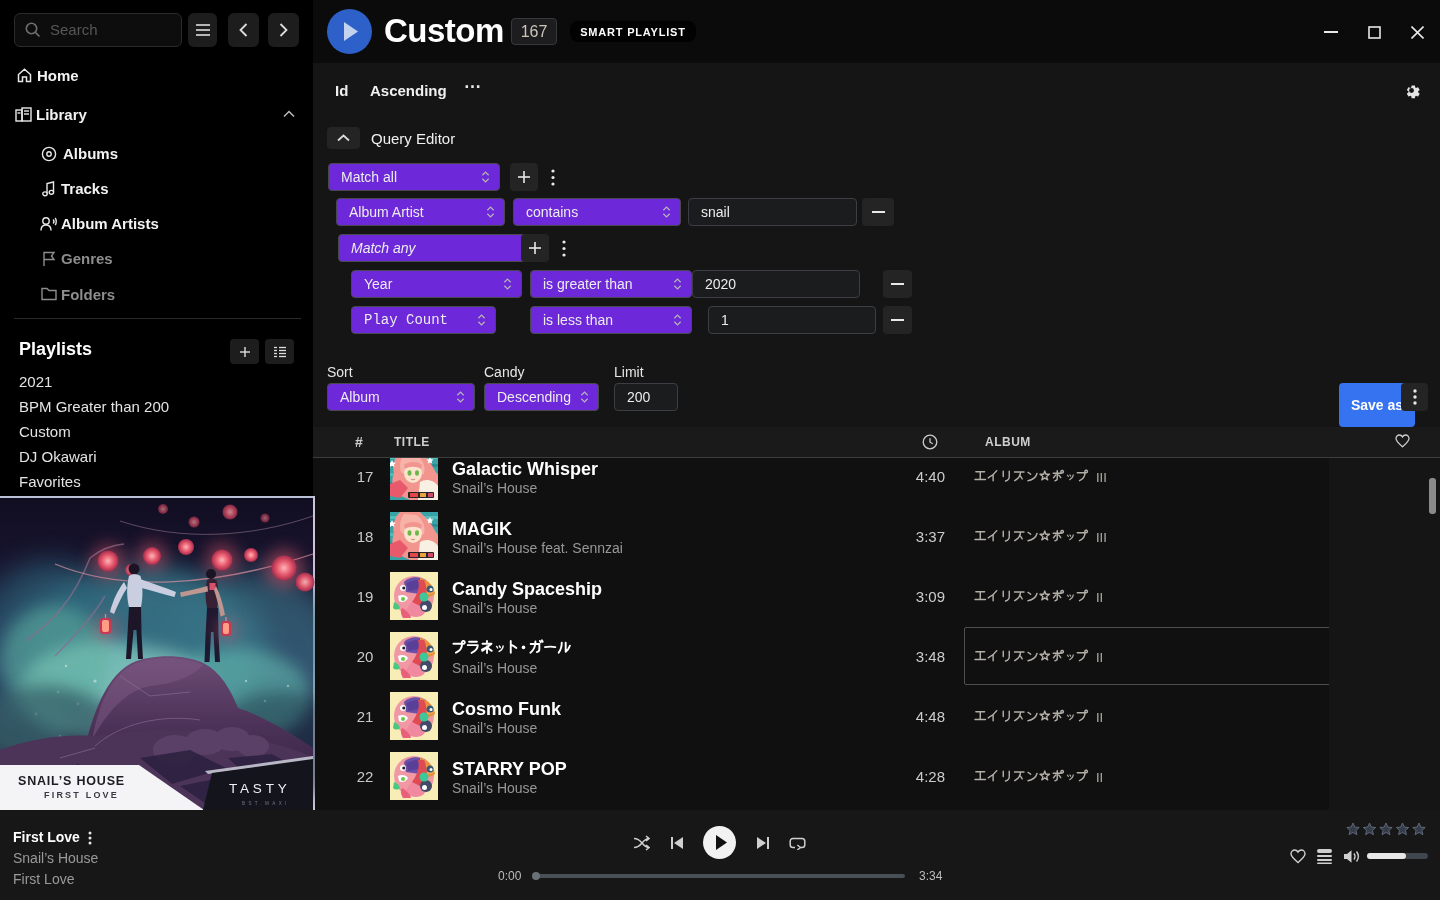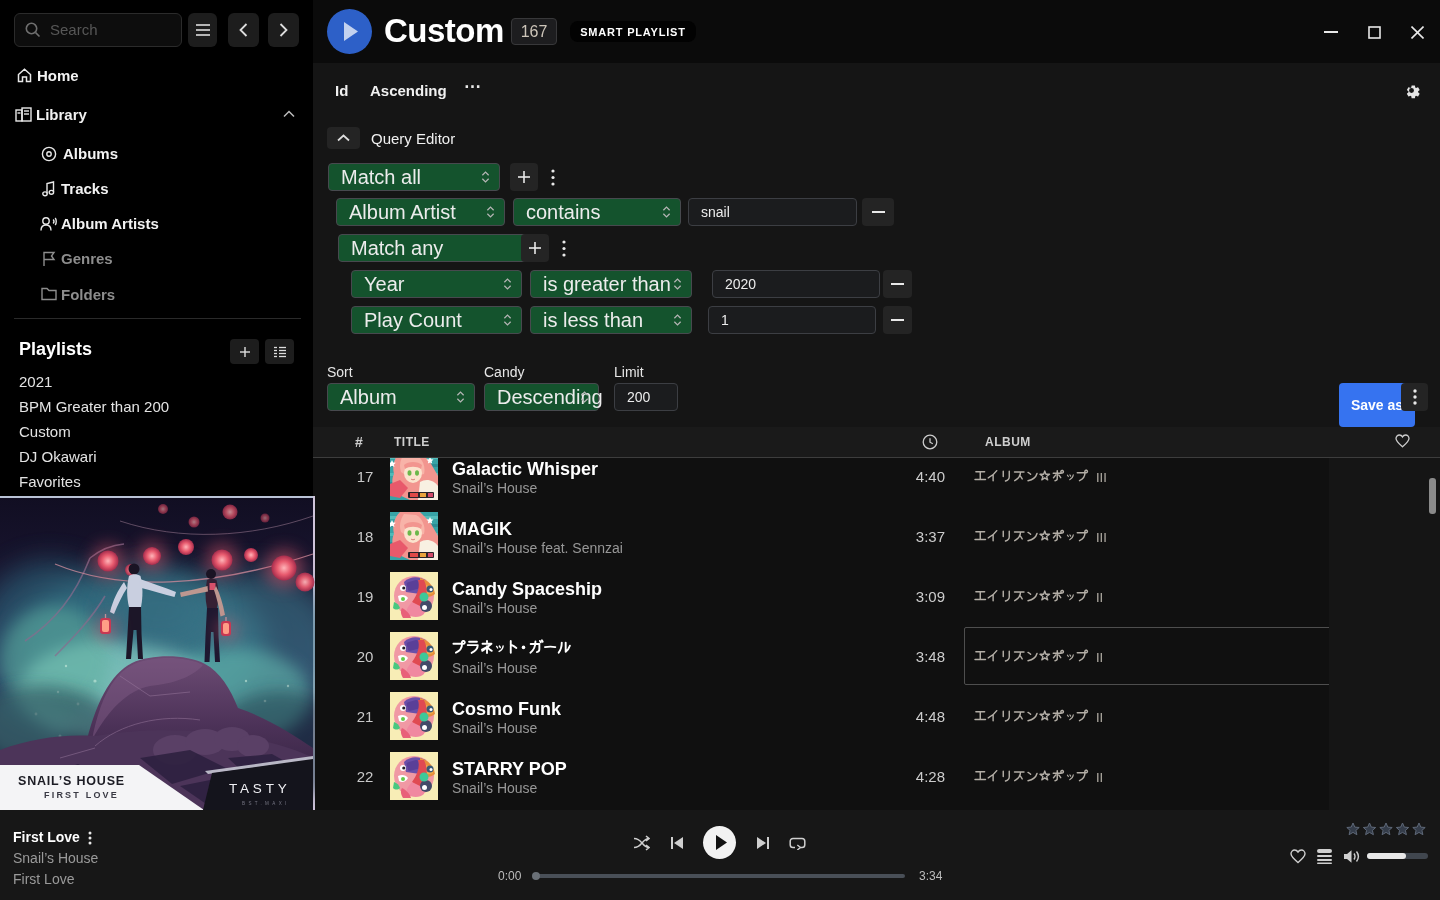--- a/index.html
+++ b/index.html
@@ -12,21 +12,21 @@
 .searchbox { left:14px; top:13px; width:168px; height:34px; background:#0d0d0d; border:1px solid #2b2b2b; border-radius:6px; }
 .sq-btn { background:#1d1d1d; border-radius:6px; display:flex; align-items:center; justify-content:center; }
 .navlbl { color:#f2f2f2; font-weight:bold; font-size:15px; }
 .navdim { color:#8d8d8d; font-weight:bold; font-size:15px; }
 .plitem { color:#e3e3e3; font-size:15px; }
 
 
 #topband { left:313px; top:0; width:1127px; height:63px; background:#0b0b0b; }
 #mainbg { left:313px; top:63px; width:1127px; height:747px; background:#151515; }
 
-.sel { background:#14532d; border:1px solid #47494e; border-radius:4px; color:#ececec; font-size:20px; display:flex; align-items:center; padding:0 12px; }
+.sel { background:#6d28d9; border:1px solid #47494e; border-radius:4px; color:#ececec; font-size:14px; display:flex; align-items:center; padding:0 12px; }
 .inp { background:#1b1c1e; border:1px solid #3c3e43; border-radius:4px; color:#ececec; font-size:14px; display:flex; align-items:center; padding:0 12px; }
 .qbtn { background:#242424; border-radius:4px; display:flex; align-items:center; justify-content:center; }
 .updown { position:absolute; right:9px; top:50%; transform:translateY(-50%); }
 .lab { color:#e6e6e6; font-size:14px; }
 
 
 #thead { left:313px; top:427px; width:1127px; height:31px; background:#1a1a1a; border-bottom:1px solid #3d3d3d; }
 .rownum { color:#c9c9c9; font-size:15px; }
 .rtitle { color:#ffffff; font-weight:bold; font-size:18px; }
 .rartist { color:#979797; font-size:14px; }
@@ -340,21 +340,21 @@
         <polyline points="1.5,8.5 5,12 8.5,8.5"></polyline>
       </svg>
   </div>
   <div class="abs inp" style="left:688px;top:198px;width:169px;height:28px;">snail</div>
   <div class="abs qbtn" style="left:862px;top:198px;width:32px;height:28px;">
     <svg width="13" height="2" viewBox="0 0 13 2">
         <rect width="13" height="2" fill="#e8e8e8"></rect>
       </svg>
   </div>
 
-  <div class="abs sel" style="left:338px;top:234px;width:205px;height:28px;">Match any
+  <div class="abs sel" style="left:338px;top:234px;width:205px;height:28px;font-style:italic;">Match any
     <svg class="updown" width="9" height="12" viewBox="0 0 10 13" fill="none" stroke="#b5b5b5" stroke-width="1.4">
         <polyline points="1.5,4.5 5,1 8.5,4.5"></polyline>
         <polyline points="1.5,8.5 5,12 8.5,8.5"></polyline>
       </svg>
   </div>
   <div class="abs qbtn" style="left:521px;top:234px;width:28px;height:28px;">
     <svg width="14" height="14" viewBox="0 0 14 14" stroke="#e8e8e8" stroke-width="1.6">
         <line x1="7" y1="1" x2="7" y2="13"></line>
         <line x1="1" y1="7" x2="13" y2="7"></line>
       </svg>
@@ -370,28 +370,28 @@
         <polyline points="1.5,4.5 5,1 8.5,4.5"></polyline>
         <polyline points="1.5,8.5 5,12 8.5,8.5"></polyline>
       </svg>
   </div>
   <div class="abs sel" style="left:530px;top:270px;width:162px;height:28px;">is greater than
     <svg class="updown" width="9" height="12" viewBox="0 0 10 13" fill="none" stroke="#b5b5b5" stroke-width="1.4">
         <polyline points="1.5,4.5 5,1 8.5,4.5"></polyline>
         <polyline points="1.5,8.5 5,12 8.5,8.5"></polyline>
       </svg>
   </div>
-  <div class="abs inp" style="left:712px;top:270px;width:168px;height:28px;">2020</div>
+  <div class="abs inp" style="left:692px;top:270px;width:168px;height:28px;">2020</div>
   <div class="abs qbtn" style="left:883px;top:270px;width:29px;height:28px;">
     <svg width="13" height="2" viewBox="0 0 13 2">
         <rect width="13" height="2" fill="#e8e8e8"></rect>
       </svg>
   </div>
 
-  <div class="abs sel" style="left:351px;top:306px;width:171px;height:28px;">Play Count
+  <div class="abs sel" style="left:351px;top:306px;width:145px;height:28px;font-family:Liberation Mono, monospace;">Play Count
     <svg class="updown" width="9" height="12" viewBox="0 0 10 13" fill="none" stroke="#b5b5b5" stroke-width="1.4">
         <polyline points="1.5,4.5 5,1 8.5,4.5"></polyline>
         <polyline points="1.5,8.5 5,12 8.5,8.5"></polyline>
       </svg>
   </div>
   <div class="abs sel" style="left:530px;top:306px;width:162px;height:28px;">is less than
     <svg class="updown" width="9" height="12" viewBox="0 0 10 13" fill="none" stroke="#b5b5b5" stroke-width="1.4">
         <polyline points="1.5,4.5 5,1 8.5,4.5"></polyline>
         <polyline points="1.5,8.5 5,12 8.5,8.5"></polyline>
       </svg>

